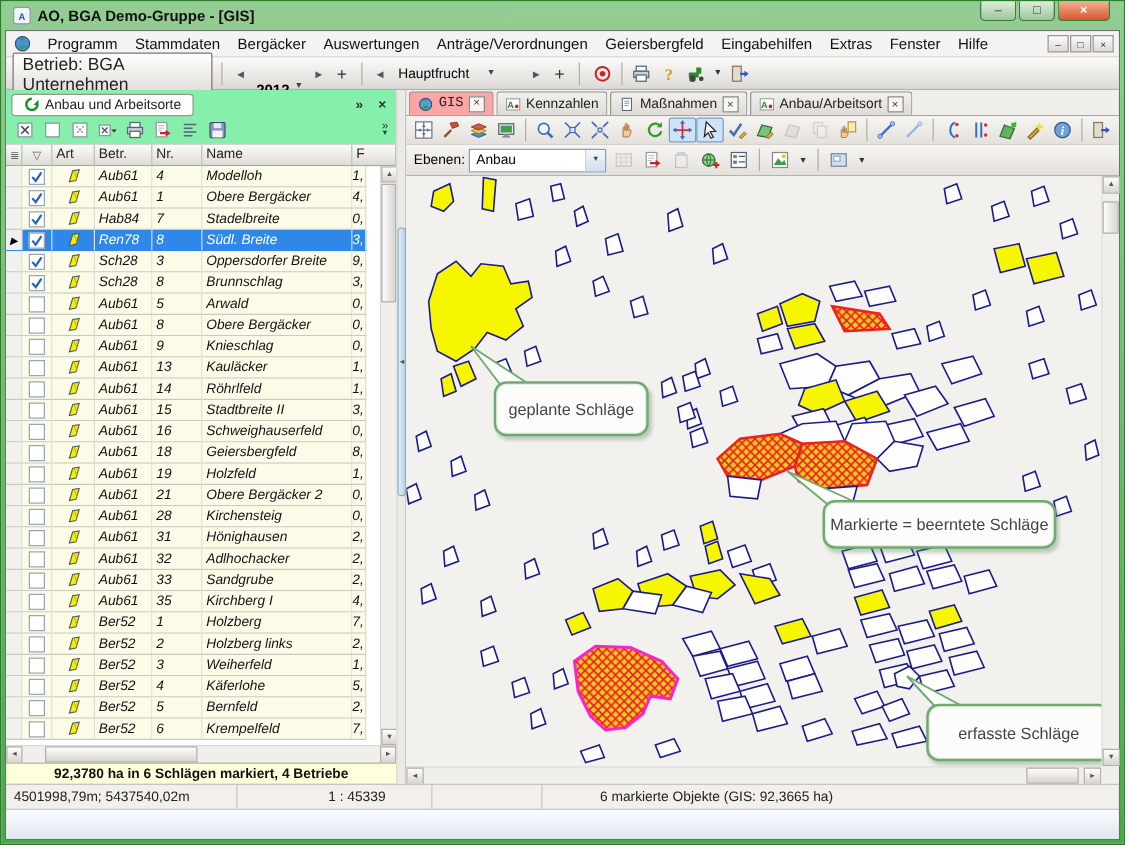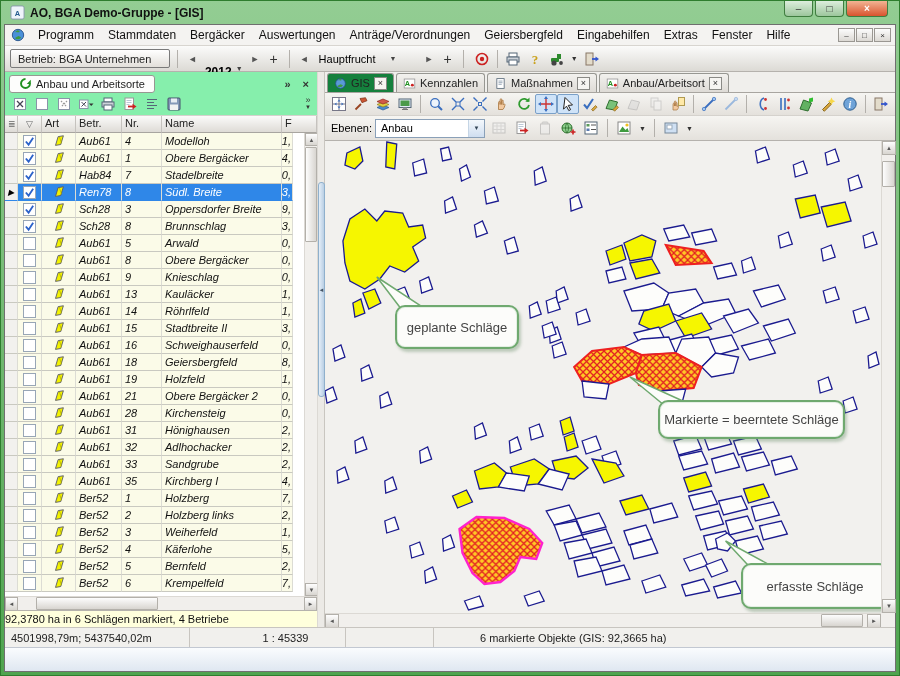--- a/index.html
+++ b/index.html
@@ -13,21 +13,21 @@
   .wbtn.close { width:42px; background:linear-gradient(#f2b493,#d9542e); color:#fff; font-weight:bold; }
   .inner { flex:1; min-height:0; border:1px solid #6f6f6f; background:#f0efec; display:flex; flex-direction:column; }
   
   .menubar { height:21px; background:#f4f3f1; border-bottom:1px solid #d8d5d0; display:flex; align-items:center; padding:0 4px; font-size:12px; }
   .menubar .appico { width:14px; height:14px; margin:0 6px 0 2px; }
   .menu-item { padding:2px 7px; color:#111; cursor:default; }
   .mdi-btns { margin-left:auto; display:flex; gap:1px; }
   .mdi-btn { width:17px; height:14px; border:1px solid #9a9792; background:linear-gradient(#fcfcfc,#dcd9d4); font-size:8px; display:flex; align-items:center; justify-content:center; color:#333; }
   
   .toolbar { height:26px; background:linear-gradient(#fbfbfa,#dcdad5); border-bottom:1px solid #b5b2ad; display:flex; align-items:center; padding:0 5px; gap:3px; }
-  .betrieb { width:160px; height:19px; border:1px solid #7a7a7a; border-radius:2px; background:linear-gradient(#ffffff,#e2dfda); font-size:11px; display:flex; align-items:center; padding:0 7px; color:#222; }
+  .betrieb { width:160px; height:33px; border:1px solid #7a7a7a; border-radius:2px; background:linear-gradient(#ffffff,#e2dfda); font-size:14px; display:flex; align-items:center; padding:0 7px; color:#222; }
   .tsep { width:1px; height:18px; background:#b3b0ab; margin:0 4px; flex:none; }
   .navbtn { font-size:9px; color:#555; padding:2px 3px; }
   .year { font-size:12px; display:flex; align-items:flex-start; gap:4px; padding:0 2px;margin-top:26px; }
   .year b { font-weight:bold; }
   .small-arrow { font-size:7px; color:#444; }
   .plusbtn { font-size:14px; color:#333; padding:0 4px; }
   .fruit { font-size:11px; display:flex; align-items:center; gap:14px; padding:0 4px; min-width:104px; }
   .tbtn { width:22px; height:20px; display:flex; align-items:center; justify-content:center; border:1px solid transparent; border-radius:2px; flex:none; }
   .tbtn svg { width:16px; height:16px; }
   .tbtn.pressed { background:#cfe3f8; border-color:#7aa0c8; }
@@ -63,29 +63,29 @@
   .trow.sel .c { background:#2f87e8; color:#fff; border-bottom-color:#2f87e8; }
   .trow.sel .c.ind { background:#f2f1ee; color:#000; }
   
   .sb-btn { width:13px; height:13px; background:linear-gradient(#fefefe,#d8d5d0); border:1px solid #b3b0aa; color:#555; font-size:6px; display:flex; align-items:center; justify-content:center; flex:none; }
   .vscroll { position:absolute; right:0; top:0; bottom:0; width:13px; background:#f1efec; display:flex; flex-direction:column; border-left:1px solid #dcd9d4; }
   .sb-track { flex:1; position:relative; }
   .sb-thumb-v { position:absolute; left:0; right:0; border:1px solid #b3b0aa; background:linear-gradient(90deg,#fdfdfd,#d8d5d0); border-radius:1px; }
   .sb-thumb-h { position:absolute; top:0; bottom:0; border:1px solid #b3b0aa; background:linear-gradient(#fdfdfd,#d8d5d0); border-radius:1px; }
   .lhscroll { height:14px; display:flex; background:#f1efec; border-top:1px solid #dcd9d4; }
   .lhscroll .sb-btn { height:14px; }
-  .summary { height:17px; background:#ffffdc; border-top:1px solid #b5b2ad; font-size:11px; font-weight:normal; padding-top:2px; color:#111; }
+  .summary { height:17px; background:#ffffdc; border-top:1px solid #b5b2ad; font-size:11px; font-weight:bold; text-align:center; padding-top:2px; color:#111; }
   
   .splitter { width:8px; flex:none; background:#eceae6; position:relative; border-left:1px solid #dcd9d4; border-right:1px solid #c9c6c0; }
   .split-handle { position:absolute; left:0px; top:110px; width:7px; height:215px; background:linear-gradient(90deg,#e4eef8,#b9cfe4); border:1px solid #8fb0cc; border-radius:3px; display:flex; align-items:center; justify-content:center; font-size:6px; color:#456; }
   
   .right-panel { flex:1; min-width:0; display:flex; flex-direction:column; background:#f0efec; }
   .tabbar { height:21px; display:flex; align-items:flex-end; padding:2px 2px 0 2px; border-bottom:1px solid #a8a5a0; }
   .tab { height:19px; display:flex; align-items:center; gap:4px; border:1px solid #979792; border-bottom:none; border-radius:3px 3px 0 0; background:linear-gradient(#f2f1ee,#dedbd6); padding:0 6px; margin-right:2px; font-size:11px; color:#222; }
-  .tab.active { background:#15803d; }
+  .tab.active { background:#fca5a5;font-family:Liberation Mono, monospace; }
   .tab svg { width:13px; height:13px; }
   .tclose { width:13px; height:13px; border:1px solid #8a8a86; background:#f6f5f2; font-size:9px; line-height:11px; text-align:center; color:#333; }
   .gtoolbar { height:23px; display:flex; align-items:center; padding:0 3px; gap:0px; border-bottom:1px solid #d5d2cd; background:linear-gradient(#f6f5f2,#e4e1dc); }
   .etoolbar { height:25px; display:flex; align-items:center; padding:0 6px; gap:3px; border-bottom:1px solid #b5b2ad; background:linear-gradient(#f6f5f2,#e4e1dc); font-size:11px; }
   .combo { width:110px; height:19px; border:1px solid #8aa0b8; background:#fff; display:flex; align-items:center; font-size:11px; padding-left:5px; }
   .combo .arrow { margin-left:auto; width:16px; height:17px; border-left:1px solid #c5d5e5; background:linear-gradient(#f4f8fc,#cfdef0); font-size:6px; color:#345; display:flex; align-items:center; justify-content:center; }
   .map-row { flex:1; min-height:0; display:flex; }
   .map-canvas { flex:1; position:relative; background:#f2f1ee; overflow:hidden; }
   .map-canvas > svg { position:absolute; inset:0; width:100%; height:100%; }
   .mvscroll { width:14px; flex:none; background:#f1efec; display:flex; flex-direction:column; border-left:1px solid #dcd9d4; }

